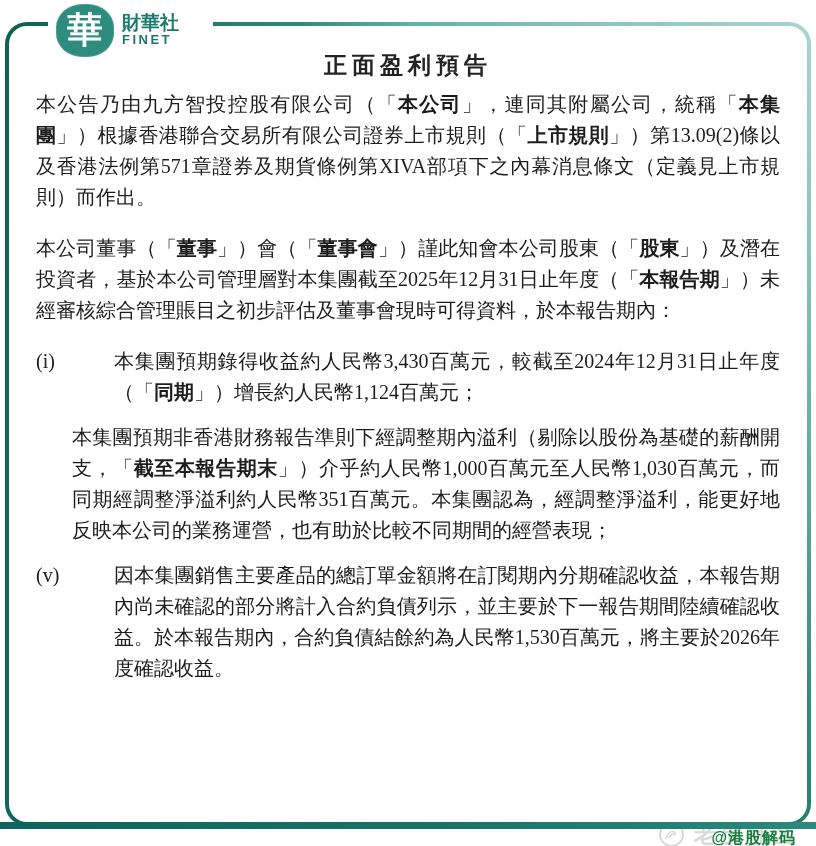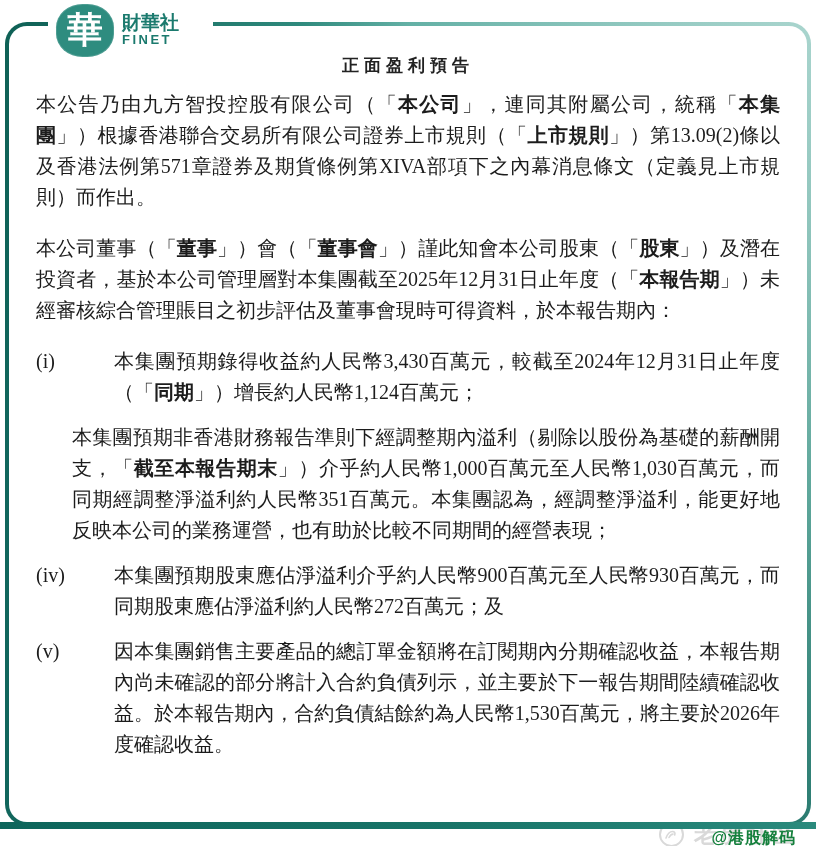--- a/index.html
+++ b/index.html
@@ -50,21 +50,21 @@
     left:390px;top:438px;font-family:"Liberation Sans","DejaVu Sans",sans-serif;
     font-weight:bold;font-size:76px;letter-spacing:20px;color:#eeeeee;line-height:1;
   }
   
   .content{
     position:absolute;left:36px;right:36px;top:22px;z-index:2;
     font-size:20px;line-height:31px;text-align:justify;
   }
   .title{
     text-align:center;font-family:Liberation Sans, sans-serif;
-    font-weight:bold;font-size:17px;letter-spacing:5px;margin-top:28px;color:#222;
+    font-weight:bold;font-size:23px;letter-spacing:5px;margin-top:28px;color:#222;
   }
   .para{margin-top:8px;}
   .para.first{}
   .item{display:flex;margin-top:14px;}
   .marker{flex:0 0 42px;}
   .itext{flex:1;text-align:justify;margin-left:36px;}
   .b{font-weight:bold;}
   
   .tiger{
     position:absolute;right:18px;top:819px;z-index:3;display:flex;align-items:center;gap:9px;
@@ -100,24 +100,20 @@
   <p class="para"><span>本公司董事（「</span><span class="b">董事</span><span>」）會（「</span><span class="b">董事會</span><span>」）謹此知會本公司股東（「</span><span class="b">股東</span><span>」）及潛在投資者，基於本公司管理層對本集團截至2025年12月31日止年度（「</span><span class="b">本報告期</span><span>」）未經審核綜合管理賬目之初步評估及董事會現時可得資料，於本報告期內：</span></p>
 
   <div class="item">
     <span class="marker">(i)</span>
     <span class="itext"><span>本集團預期錄得收益約人民幣3,430百萬元，較截至2024年12月31日止年度（「</span><span class="b">同期</span><span>」）增長約人民幣1,124百萬元；</span></span>
   </div>
   <div class="item">
     <span class="itext"><span>本集團預期非香港財務報告準則下經調整期內溢利（剔除以股份為基礎的薪酬開支，「</span><span class="b">截至本報告期末</span><span>」）介乎約人民幣1,000百萬元至人民幣1,030百萬元，而同期經調整淨溢利約人民幣351百萬元。本集團認為，經調整淨溢利，能更好地反映本公司的業務運營，也有助於比較不同期間的經營表現；</span></span>
   </div>
   <div class="item">
-    <span class="marker">(iv)</span>
-    <span class="itext"><span>本集團預期股東應佔淨溢利介乎約人民幣900百萬元至人民幣930百萬元，而同期股東應佔淨溢利約人民幣272百萬元；及</span></span>
-  </div>
-  <div class="item">
     <span class="marker">(v)</span>
     <span class="itext"><span>因本集團銷售主要產品的總訂單金額將在訂閱期內分期確認收益，本報告期內尚未確認的部分將計入合約負債列示，並主要於下一報告期間陸續確認收益。於本報告期內，合約負債結餘約為人民幣1,530百萬元，將主要於2026年度確認收益。</span></span>
   </div>
 </div>
 
 <div class="tiger">
   <svg width="27" height="27" viewBox="0 0 27 27">
     <circle cx="13.5" cy="13.5" r="11.5" fill="none" stroke="#d9d9d9" stroke-width="2"></circle>
     <path d="M8 17c1.5-4 4-6.5 6.5-6.5 2 0 3 1.5 2.2 3.4M11 16.5c1-2 2.5-3.4 4-3.4" fill="none" stroke="#d9d9d9" stroke-width="1.6" stroke-linecap="round"></path>
   </svg>

